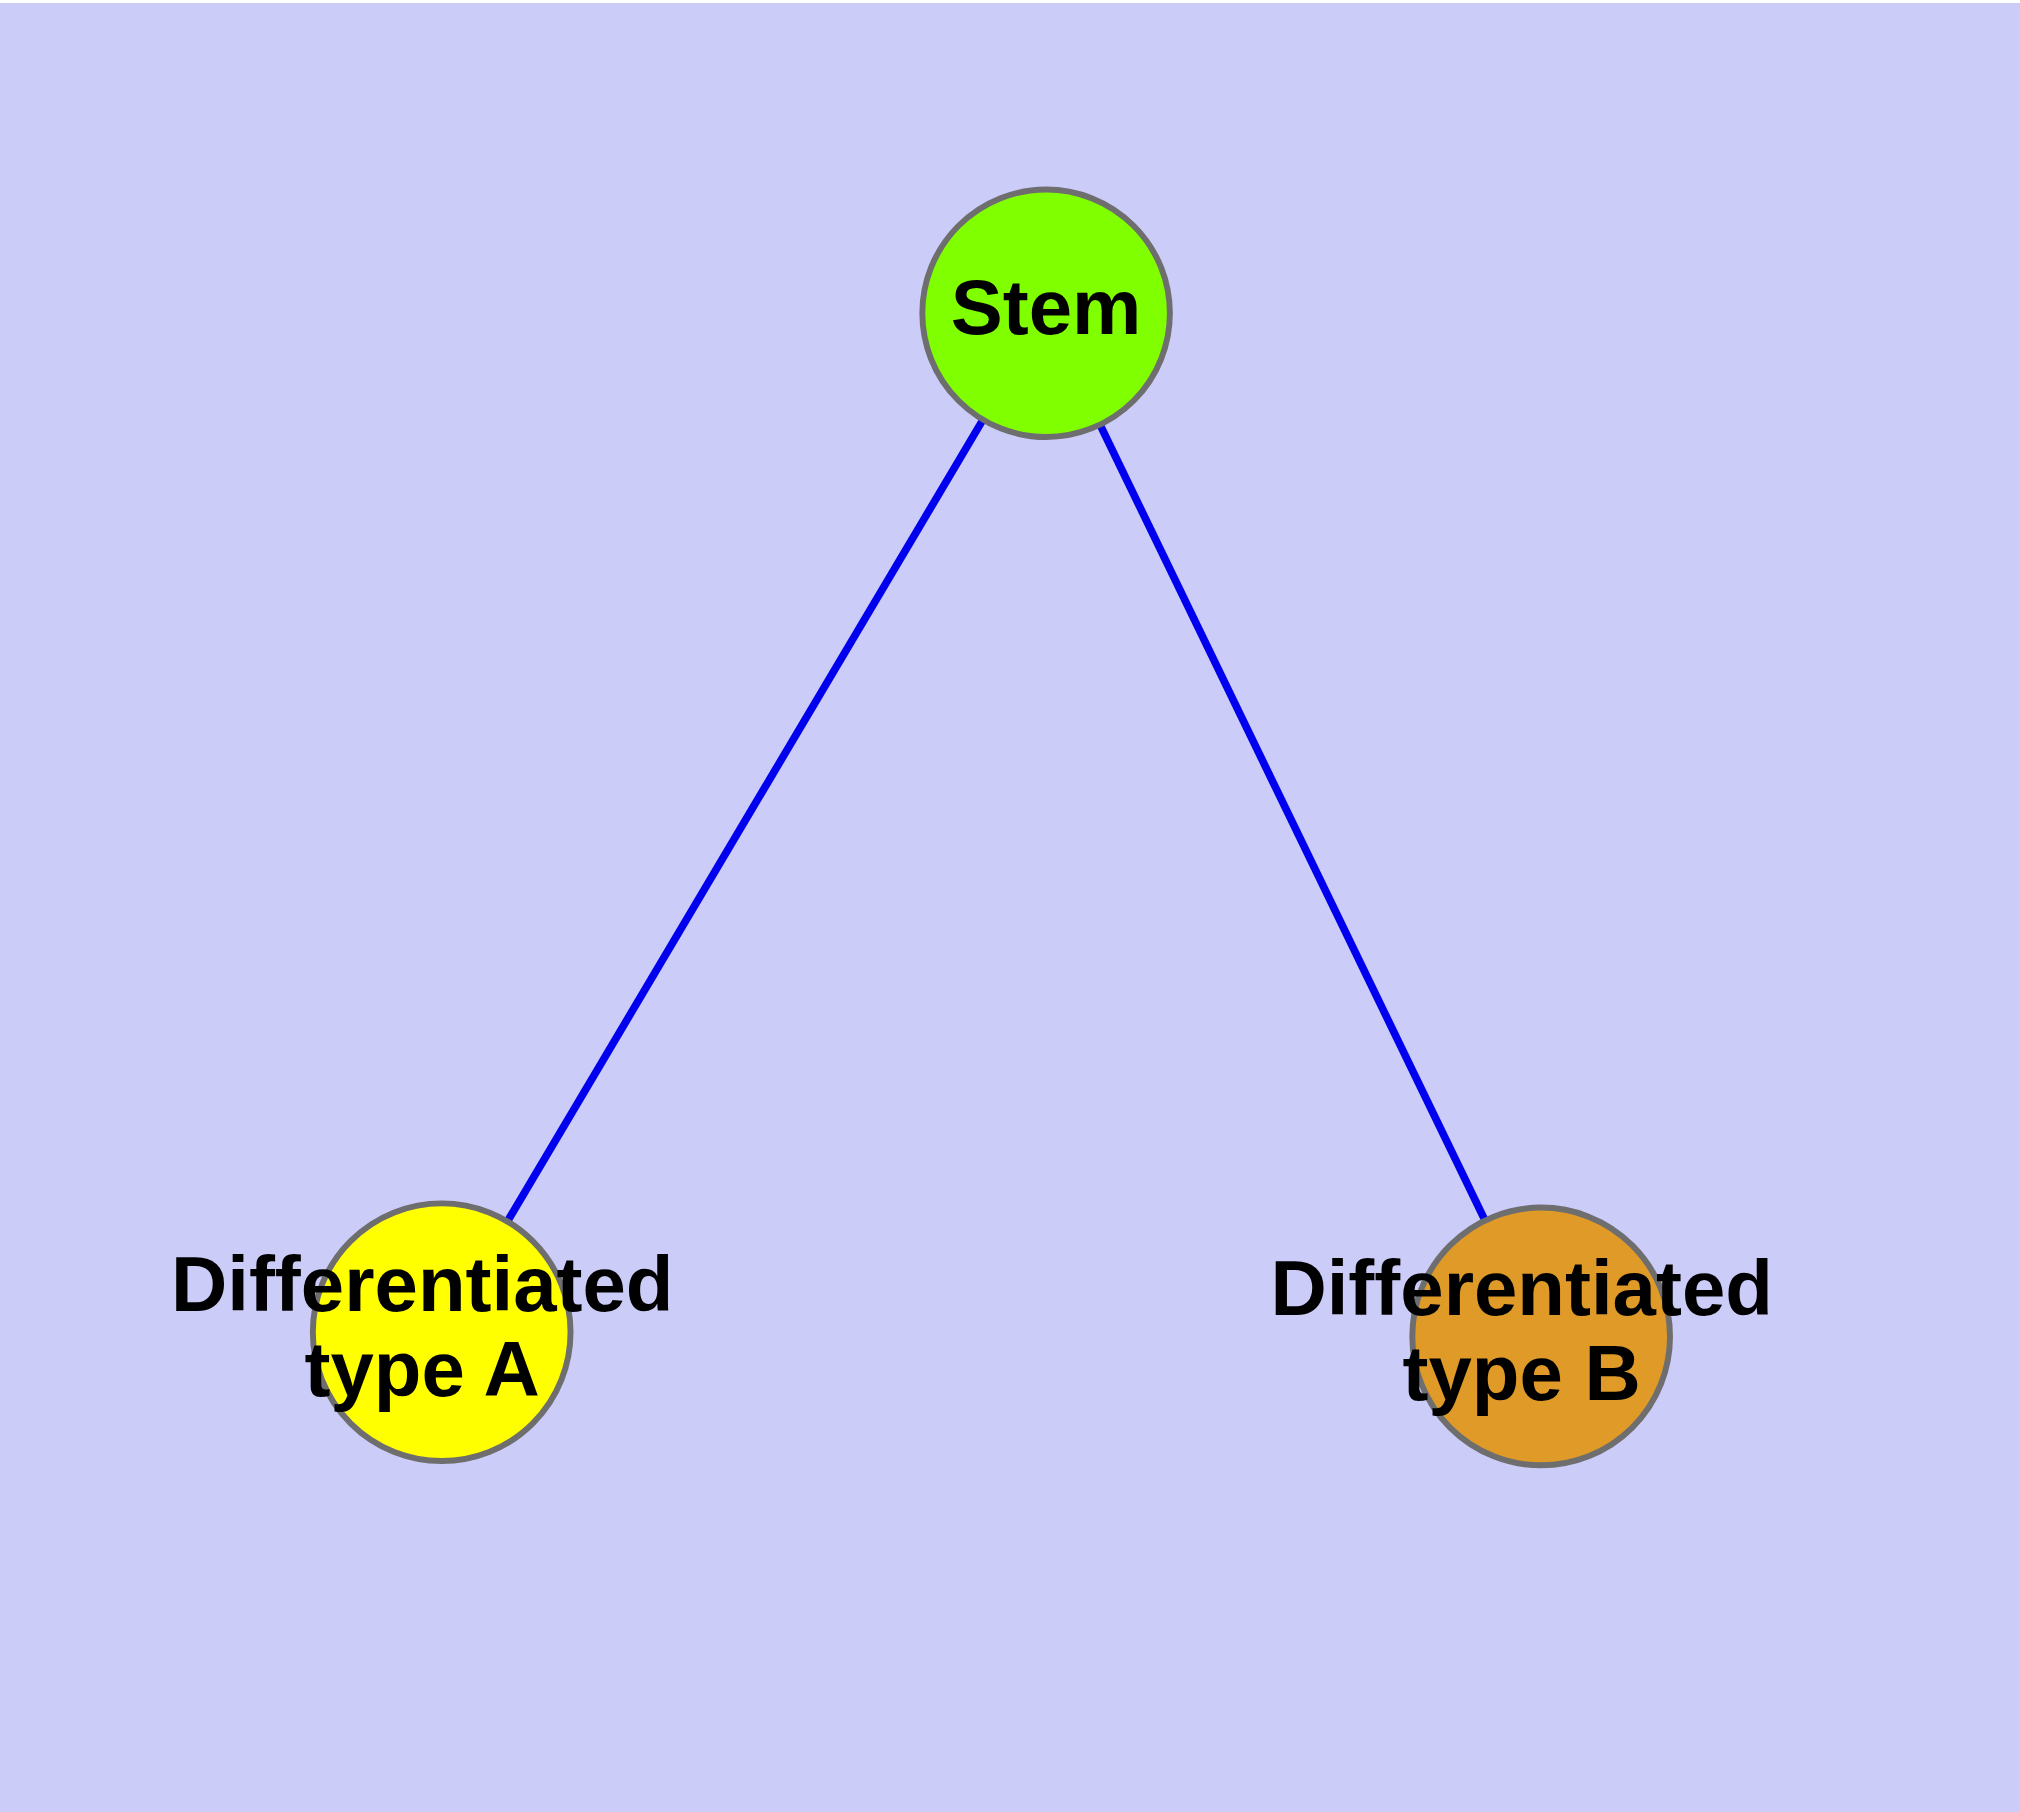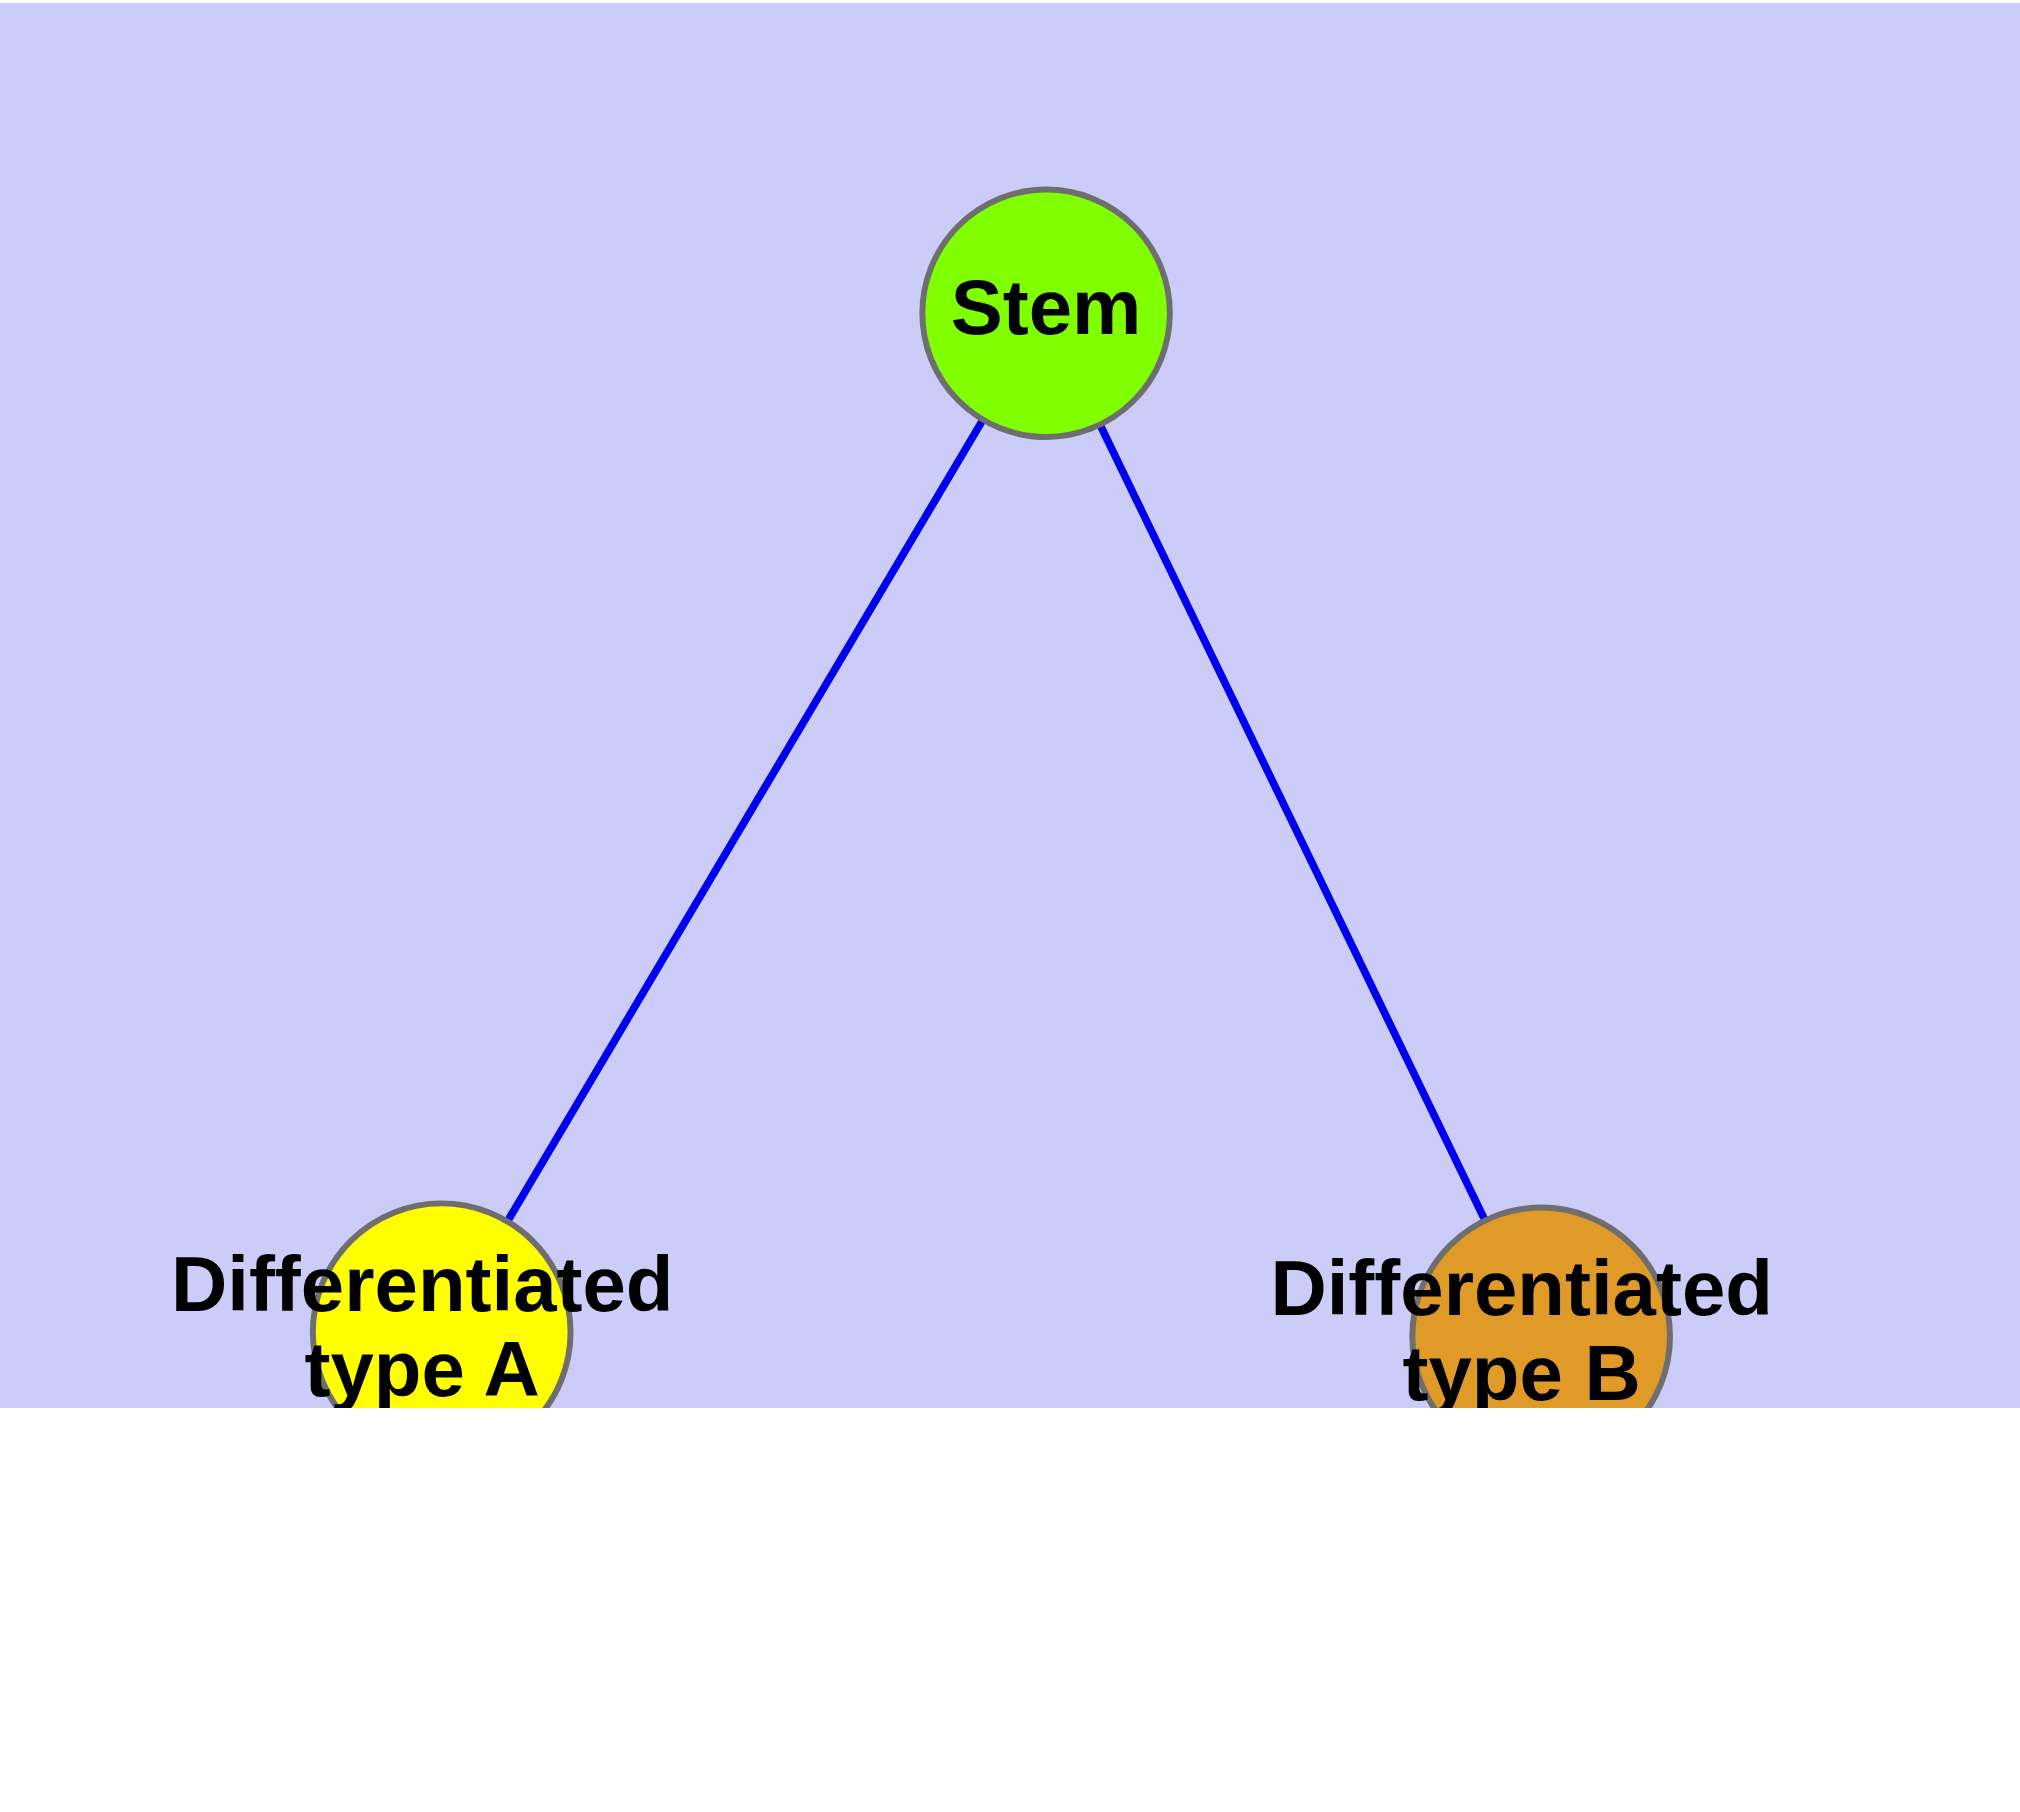--- a/index.html
+++ b/index.html
@@ -3,21 +3,21 @@
 <meta charset="utf-8">
 <style>
   html, body {
     margin: 0;
     padding: 0;
     background: #ffffff;
   }
   #canvas {
     position: relative;
     width: 2021px;
-    height: 1408px;
+    height: 1812px;
     background: #ffffff;
     overflow: hidden;
     font-family: "Liberation Sans", sans-serif;
     text-decoration: underline;
   }
   #plot-area {
     position: absolute;
     left: 0;
     top: 3.4px;
     width: 2021px;

